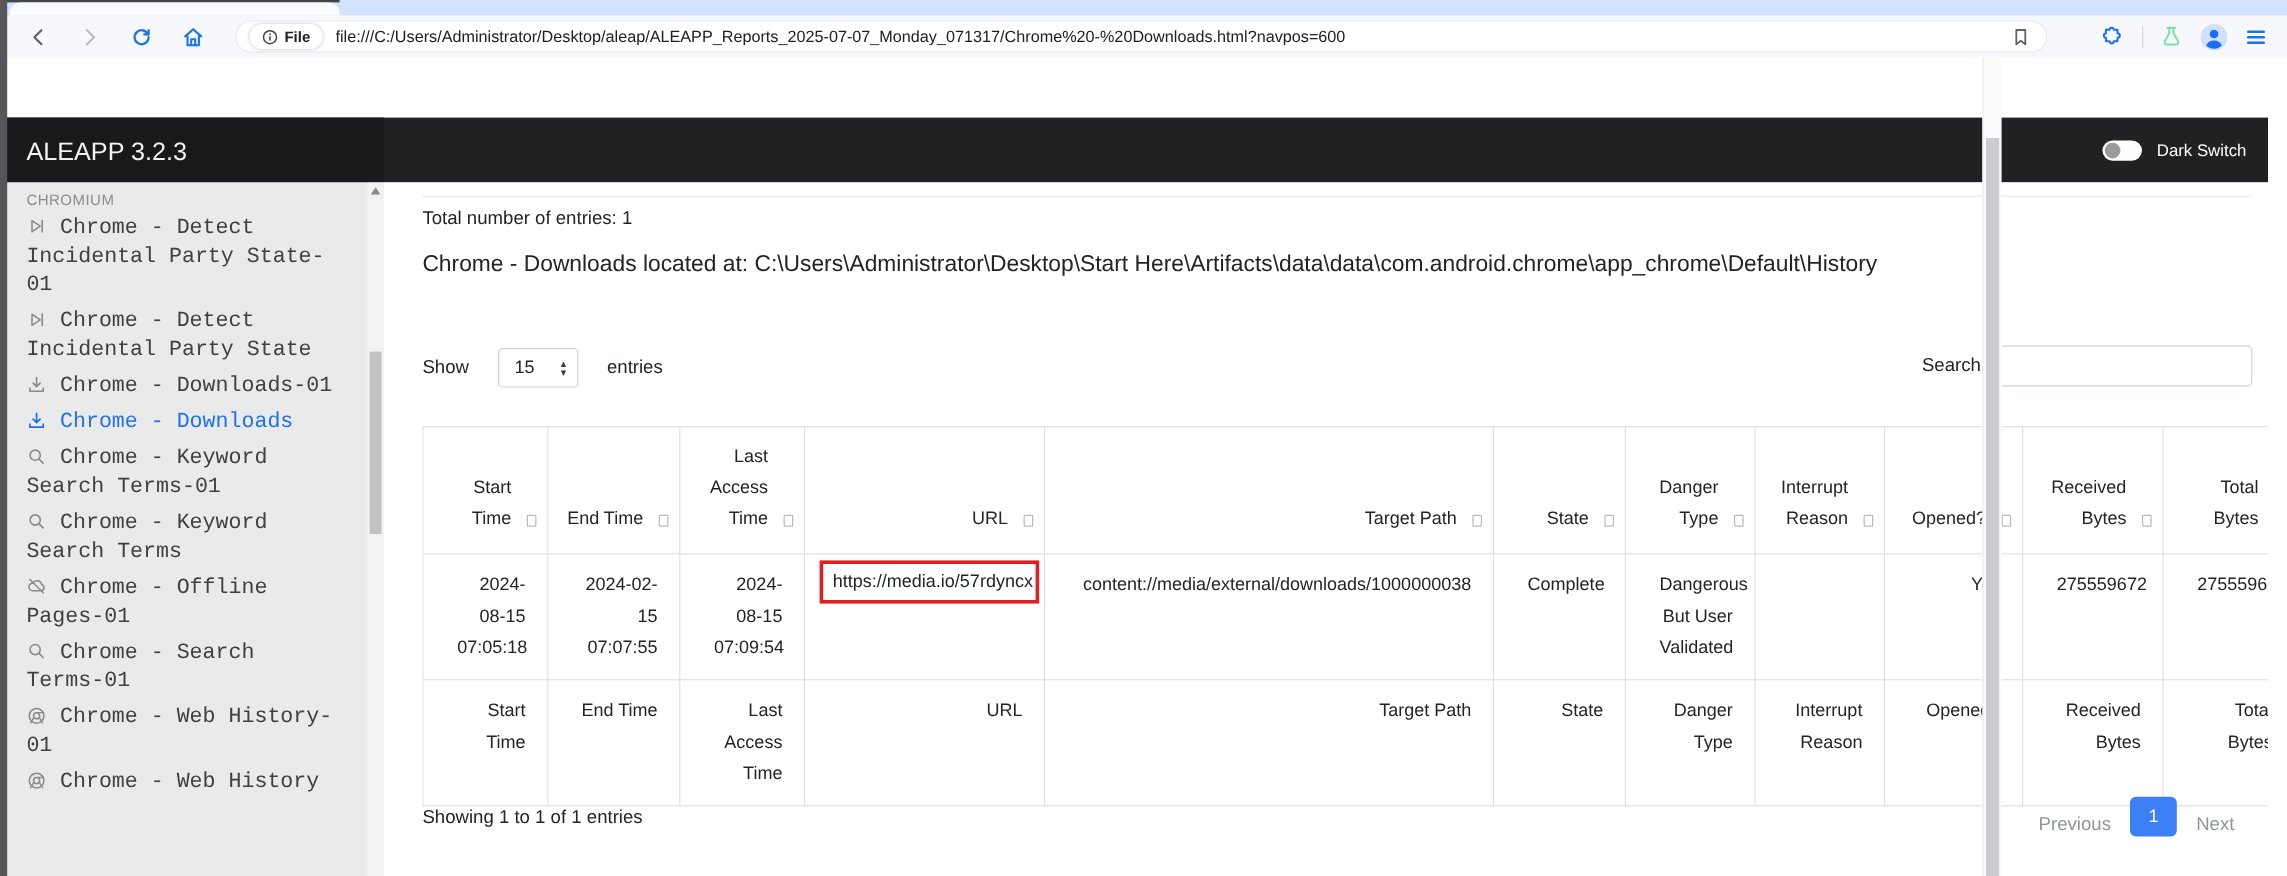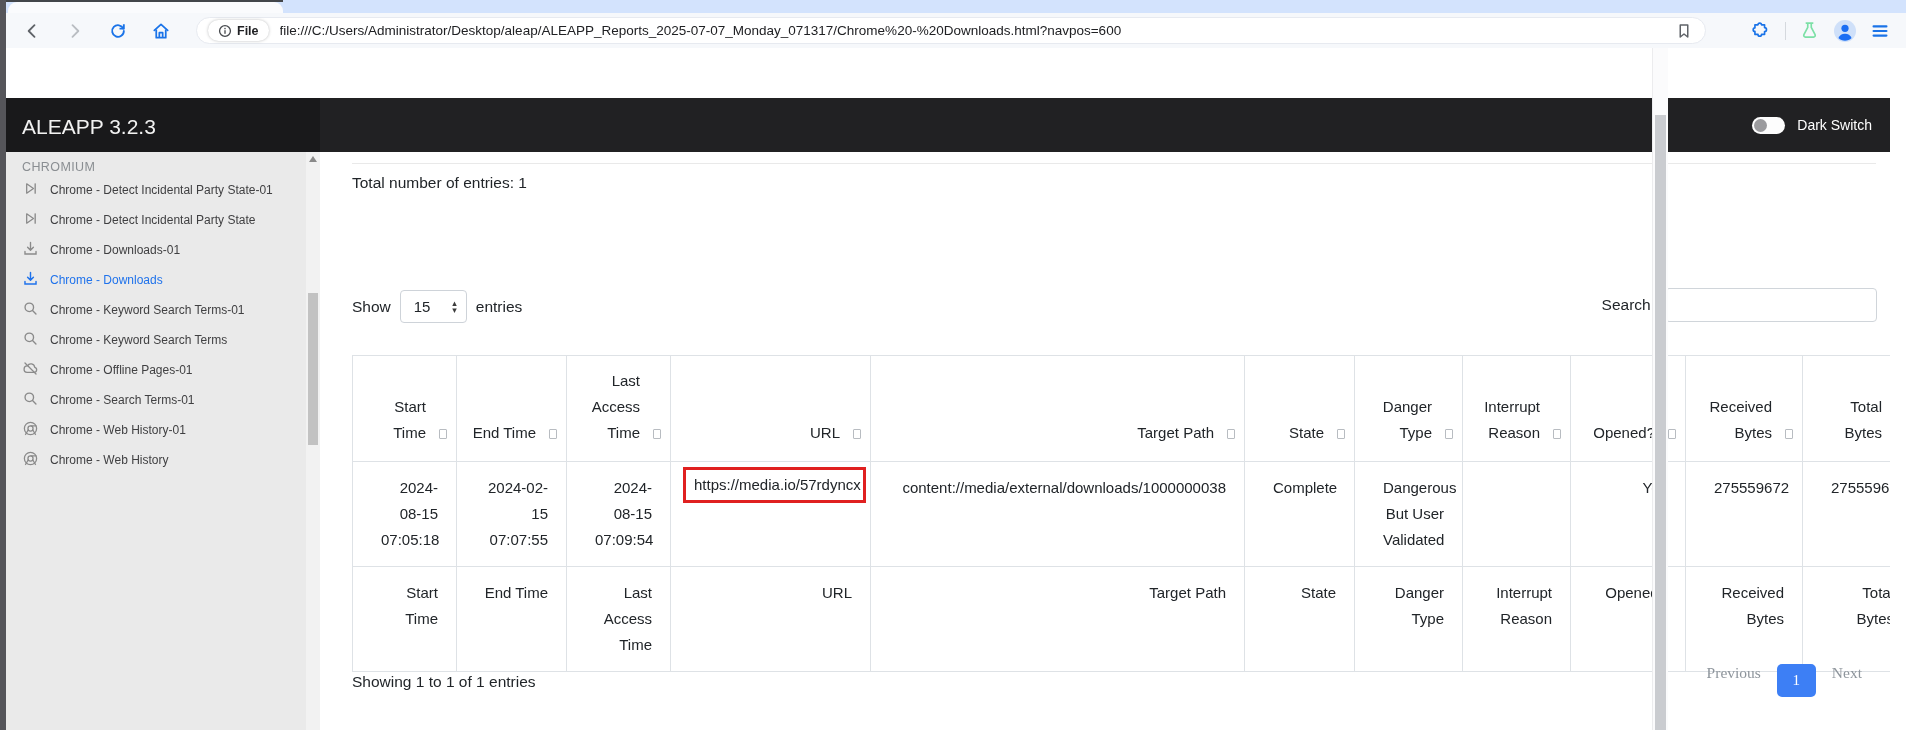--- a/index.html
+++ b/index.html
@@ -35,50 +35,50 @@
 
   
   #left-edge { position:absolute; left:0; top:0; width:6px; height:730px; background:#55555a; z-index:30; }
   #win-scrollbar { position:absolute; right:0; top:48px; width:16px; height:682px; background:#fbfbfc; border-left:1px solid #ececee; z-index:25; }
   #win-thumb { position:absolute; left:2px; top:67px; width:11px; height:615px; background:#caccd0; }
 
   
   #sidebar { position:absolute; left:6px; top:152px; width:314px; height:578px; background:#eaeaea; overflow:hidden; }
   #side-section { position:absolute; left:16px; top:8px; font-size:12.5px; color:#8a8e92; letter-spacing:.4px; }
   #side-list { position:absolute; left:0; top:26px; width:314px; padding:0 34px 0 16px; }
-  .side-item { font-size:12px; color:#404042; line-height:24px; margin-bottom:6px; cursor:pointer; }
+  .side-item { font-size:18px; color:#404042; line-height:24px; margin-bottom:6px; cursor:pointer;font-family:Liberation Mono, monospace; }
   .side-item .si-icon { display:inline-block; width:17px; height:17px; margin-right:11px; vertical-align:-3px; }
   .side-item.active, .side-item.active .si-label { color:#1f72eb; }
   #side-scrollbar { position:absolute; right:0; top:0; width:14px; height:578px; background:#f2f2f2; }
   #side-up-arrow { position:absolute; top:4px; left:3px; width:0; height:0; border-left:4px solid transparent; border-right:4px solid transparent; border-bottom:6px solid #8a8a8a; }
   #side-thumb { position:absolute; left:2px; top:141px; width:10px; height:152px; background:#c2c2c2; }
 
   
   #main { position:absolute; left:320px; top:152px; width:1570px; height:578px; background:#fff; }
   #divider { position:absolute; left:32px; right:14px; top:11px; height:1px; background:#e9e9e9; }
   #total-entries { position:absolute; left:32px; top:22px; font-size:15.5px; color:#212529; }
   #page-title { position:absolute; left:32px; top:58px; right:20px; font-size:19px; color:#212529; white-space:nowrap; }
 
-  #show-group { position:absolute; left:32px; top:138px; display:flex; align-items:center; gap:9px; font-size:15.5px; color:#212529; }
+  #show-group { position:absolute; left:32px; top:138px; display:flex; align-items:center; gap:24px; font-size:15.5px; color:#212529; }
   #length-select { width:67px; height:33px; border:1px solid #ced3d9; border-radius:4px; background:#fff; display:flex; align-items:center; justify-content:space-between; padding:0 9px 0 13px; font-size:15px; cursor:pointer; }
   #length-arrows { display:flex; flex-direction:column; font-size:9px; line-height:6.5px; color:#3c3c3c; }
   #search-group { position:absolute; right:13px; top:136px; display:flex; align-items:center; gap:10px; font-size:15.5px; color:#212529; }
   #search-input { width:212px; height:34px; border:1px solid #d0d5da; border-radius:4px; background:#fff; font-size:15px; padding:0 10px; outline:none; font-family:"Liberation Sans", sans-serif; }
 
   #table-wrap { position:absolute; left:32px; top:203px; width:1538px; height:417px; overflow:hidden; }
   table { border-collapse:collapse; table-layout:fixed; width:1560px; font-size:15px; color:#212529; }
   th, td { border:1px solid #dee2e6; line-height:26px; text-align:right; font-weight:400; overflow:hidden; }
   thead th { height:90px; vertical-align:bottom; padding:12px 30px 15px 12px; position:relative; }
   .sort-box { position:absolute; right:9px; bottom:22px; width:8px; height:10px; border:1px solid #b8bcc1; border-radius:1px; }
   tbody td { height:85px; vertical-align:top; padding:13px 18px 13px 28px; }
   tfoot td { height:90px; vertical-align:top; padding:13px 18px 13px 20px; }
   .url-box { border:3px solid #e02020; margin:-8px -14px 0 -16px; padding:5px 4px 5px 8px; line-height:20px; white-space:nowrap; overflow:hidden; }
 
   #info-text { position:absolute; left:32px; top:521px; font-size:15.5px; color:#212529; }
-  #pagination { position:absolute; right:28px; top:512px; display:flex; align-items:flex-start;font-family:Liberation Serif, serif; }
+  #pagination { position:absolute; right:28px; top:512px; display:flex; align-items:flex-end; }
   .page-link { color:#8e959c; font-size:15.5px; cursor:pointer; }
   #page-current { width:39px; height:33px; margin:0 16px; background:#3d7ff5; border-radius:5px; color:#fff; font-size:15px; display:flex; align-items:center; justify-content:center; cursor:pointer; }
 
   svg { display:block; }
 </style>
 </head>
 <body>
 
 <div id="stage">
 
@@ -235,20 +235,21 @@
     </div>
     <div id="side-scrollbar">
       <div id="side-up-arrow"></div>
       <div id="side-thumb"></div>
     </div>
   </div>
 
   <div id="main">
     <div id="divider"></div>
     <div id="total-entries">Total number of entries: 1</div>
+    <div id="page-title">Chrome - Downloads located at: C:\Users\Administrator\Desktop\Start Here\Artifacts\data\data\com.android.chrome\app_chrome\Default\History</div>
 
     <div id="show-group">
       <span>Show</span>
       <div id="length-select">
         <span>15</span>
         <span id="length-arrows">
             <span>▴</span>
             <span>▾</span>
           </span>
       </div>

